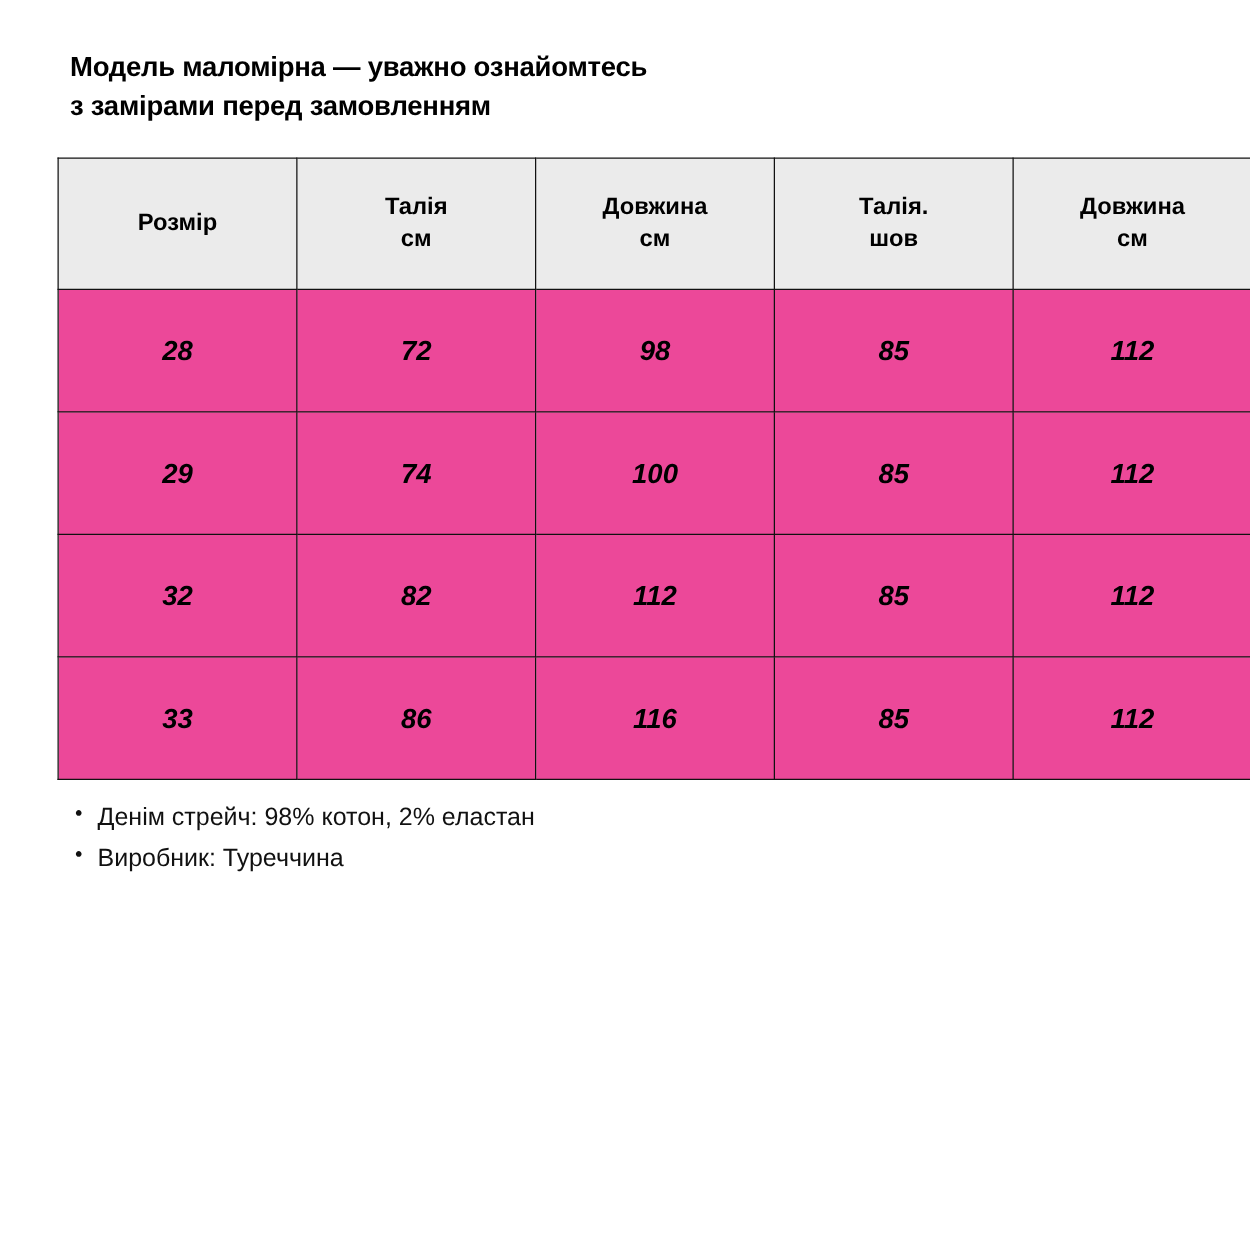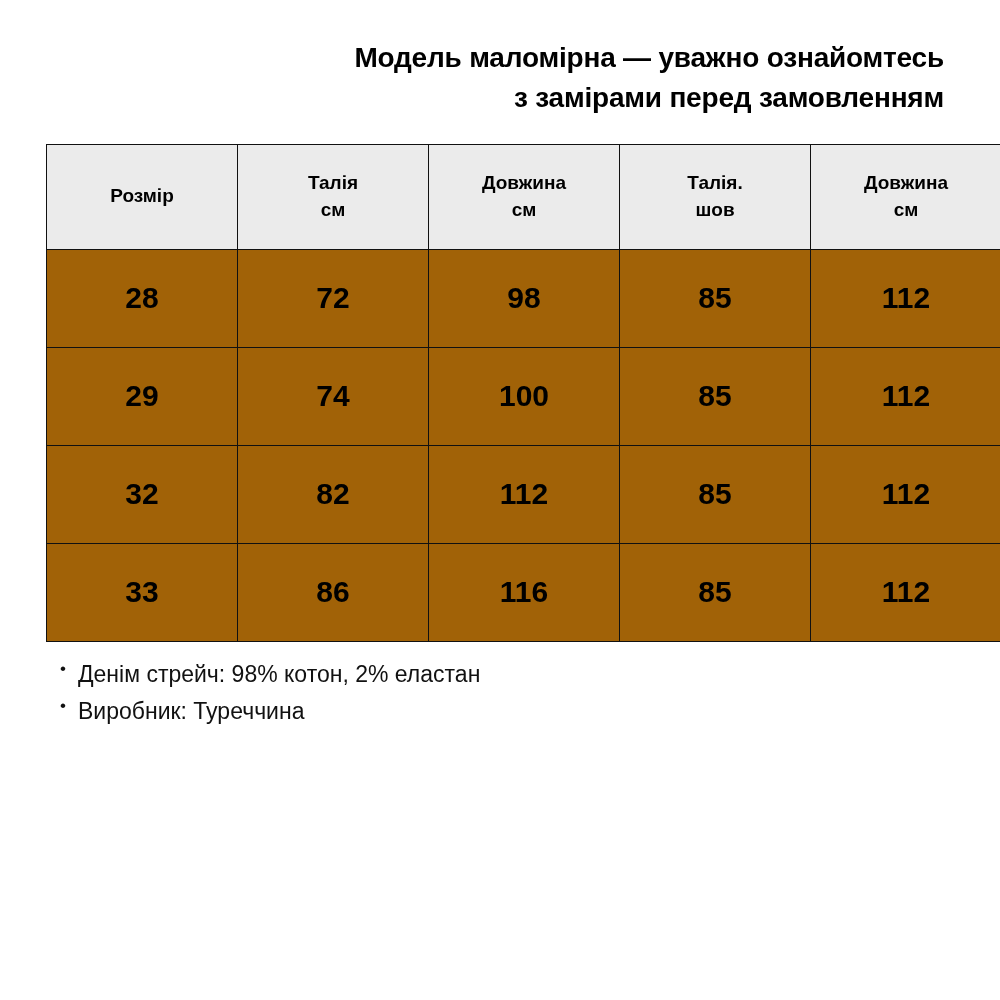--- a/index.html
+++ b/index.html
@@ -18,22 +18,22 @@
   .page {
     width: 1000px;
     height: 1000px;
     box-sizing: border-box;
     padding: 38px 46px 0 46px;
     display: flex;
     flex-direction: column;
   }
 
   .title {
-    text-align: right;
-    font-size: 28px;
+    text-align: left;
+    font-size: 22px;
     font-weight: bold;
     line-height: 1.42;
     letter-spacing: -0.2px;
     margin: 0 0 26px 0;
     padding: 0 10px;
   }
   .title-line {
     display: block;
   }
 
@@ -55,34 +55,35 @@
     font-size: 19px;
     font-weight: bold;
     line-height: 1.4;
     padding: 4px 2px;
   }
   table.size-table thead th .hdr-sub {
     display: block;
     text-align: center;
   }
   table.size-table tbody td {
-    background: #a16207;
+    background: #ec4899;
     height: 97px;
-    font-size: 30px;
+    font-size: 22px;
     font-weight: bold;
     padding: 0;
+    font-style: italic;
   }
 
   .notes {
     margin: 14px 0 0 12px;
     padding: 0;
     list-style: none;
   }
   .notes li {
-    font-size: 23px;
+    font-size: 20px;
     line-height: 1.62;
     color: #111111;
     position: relative;
     padding-left: 20px;
   }
   .notes li::before {
     content: "\2022";
     position: absolute;
     left: 2px;
     top: -1px;

